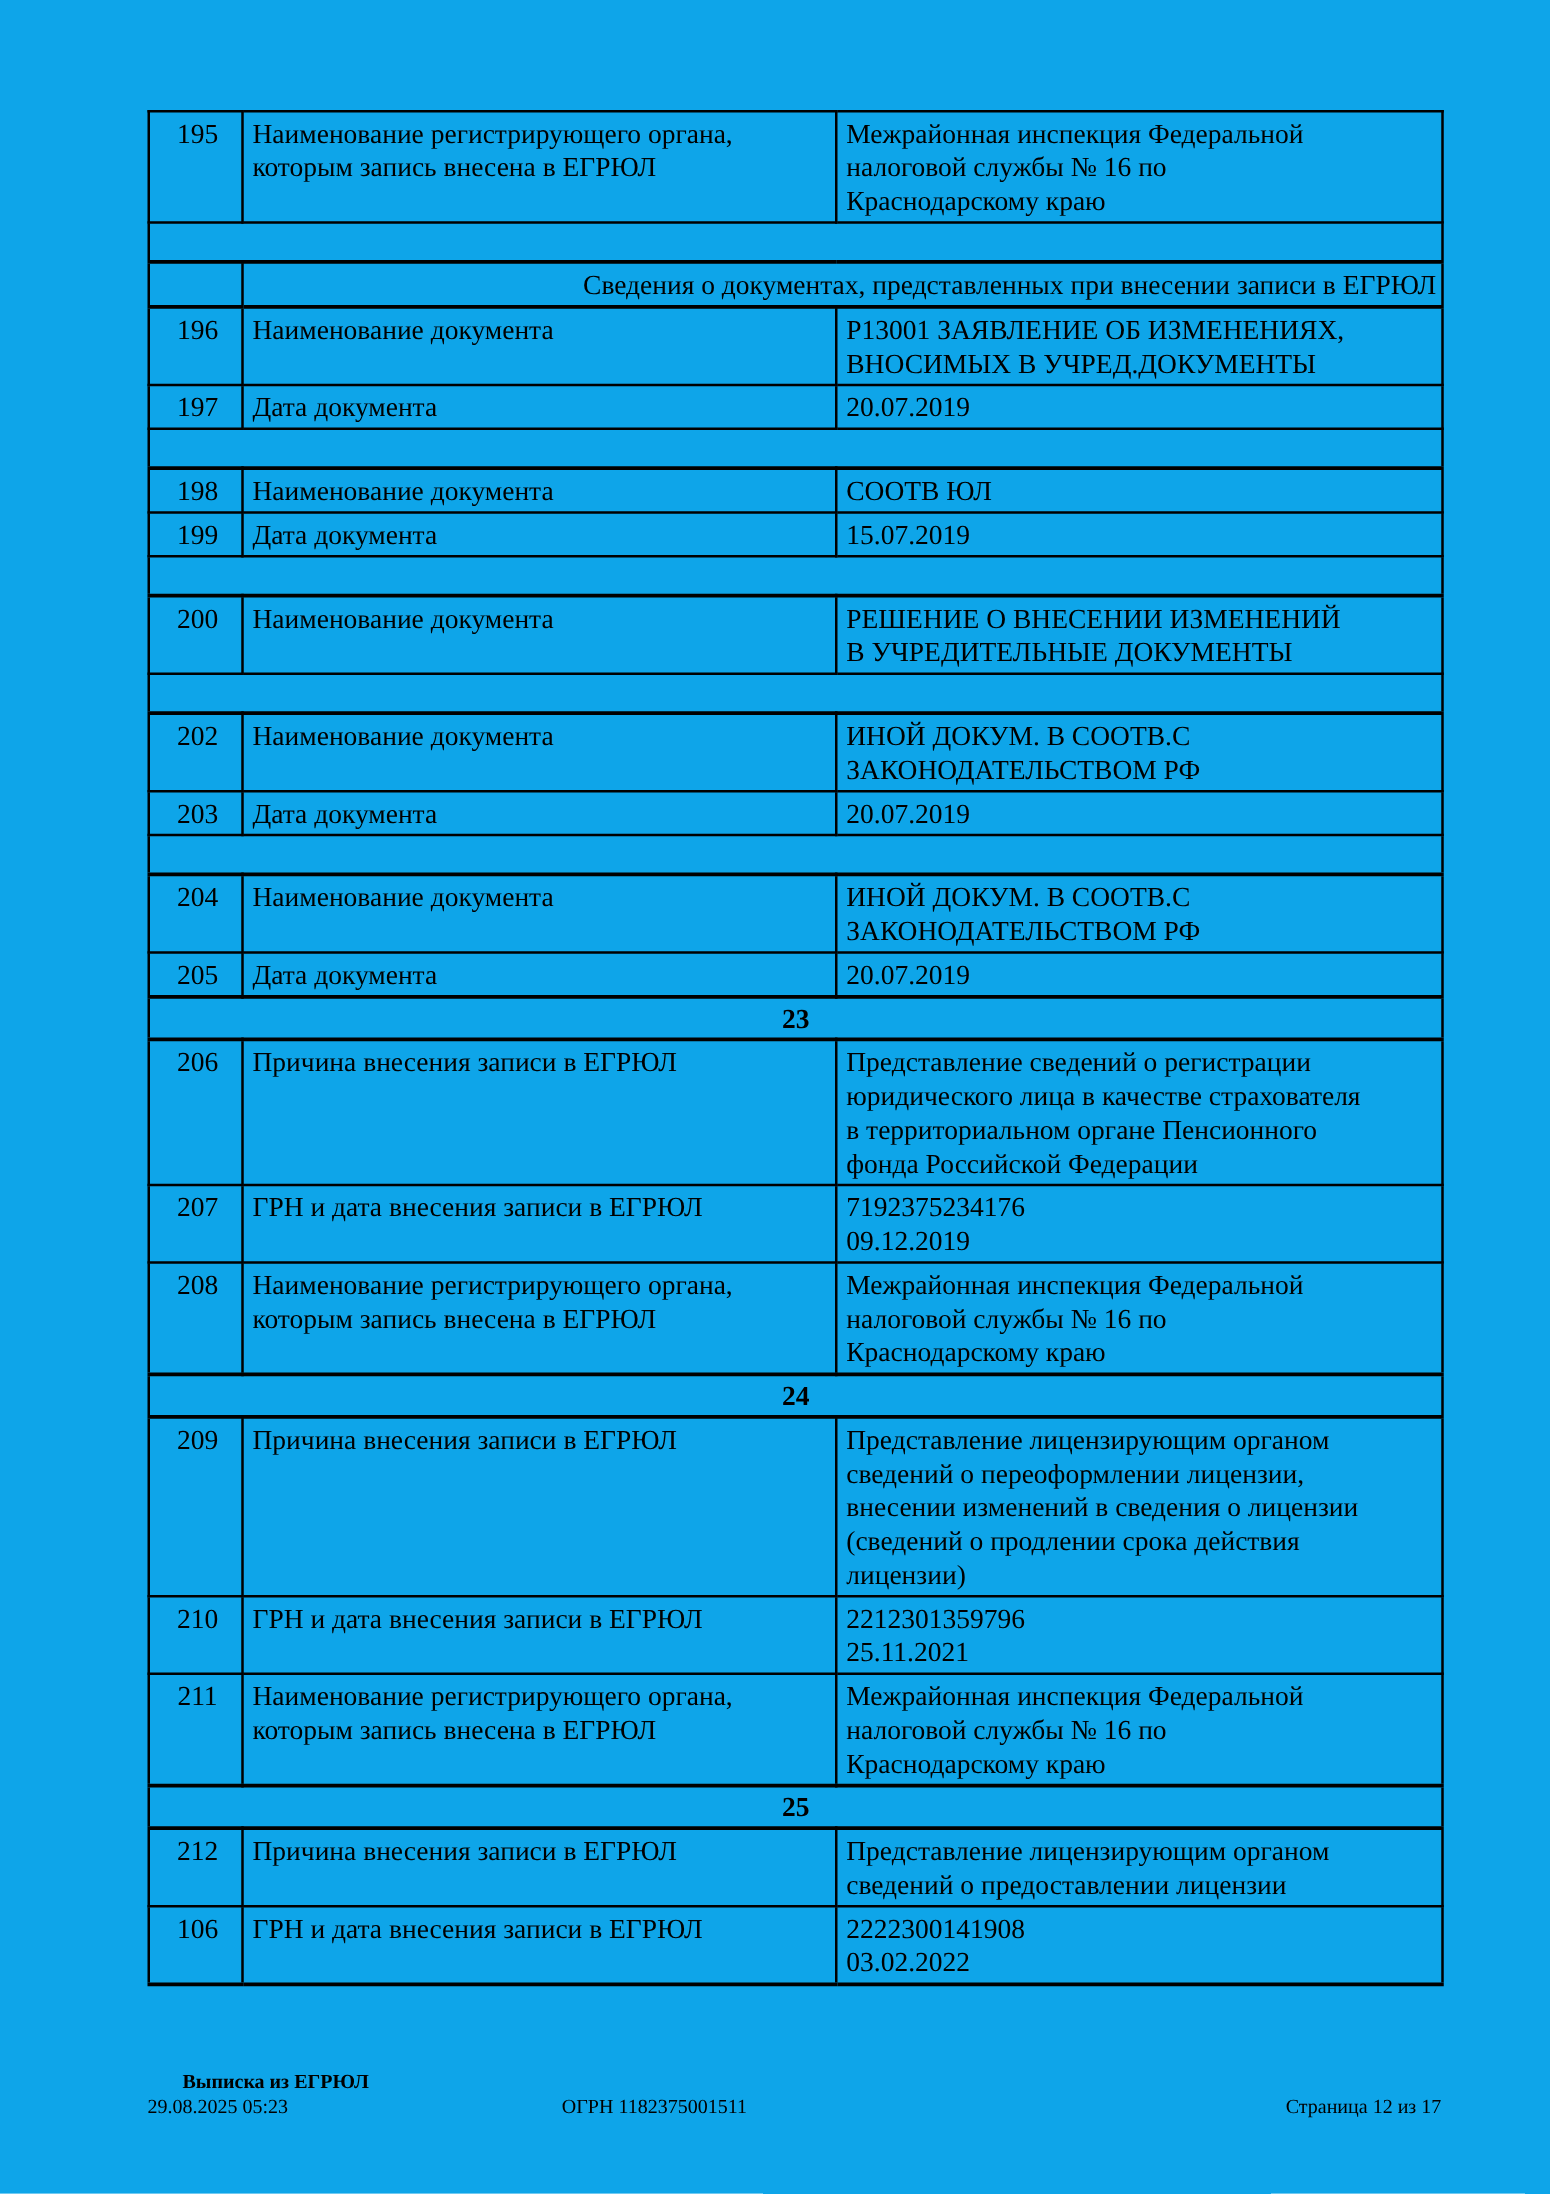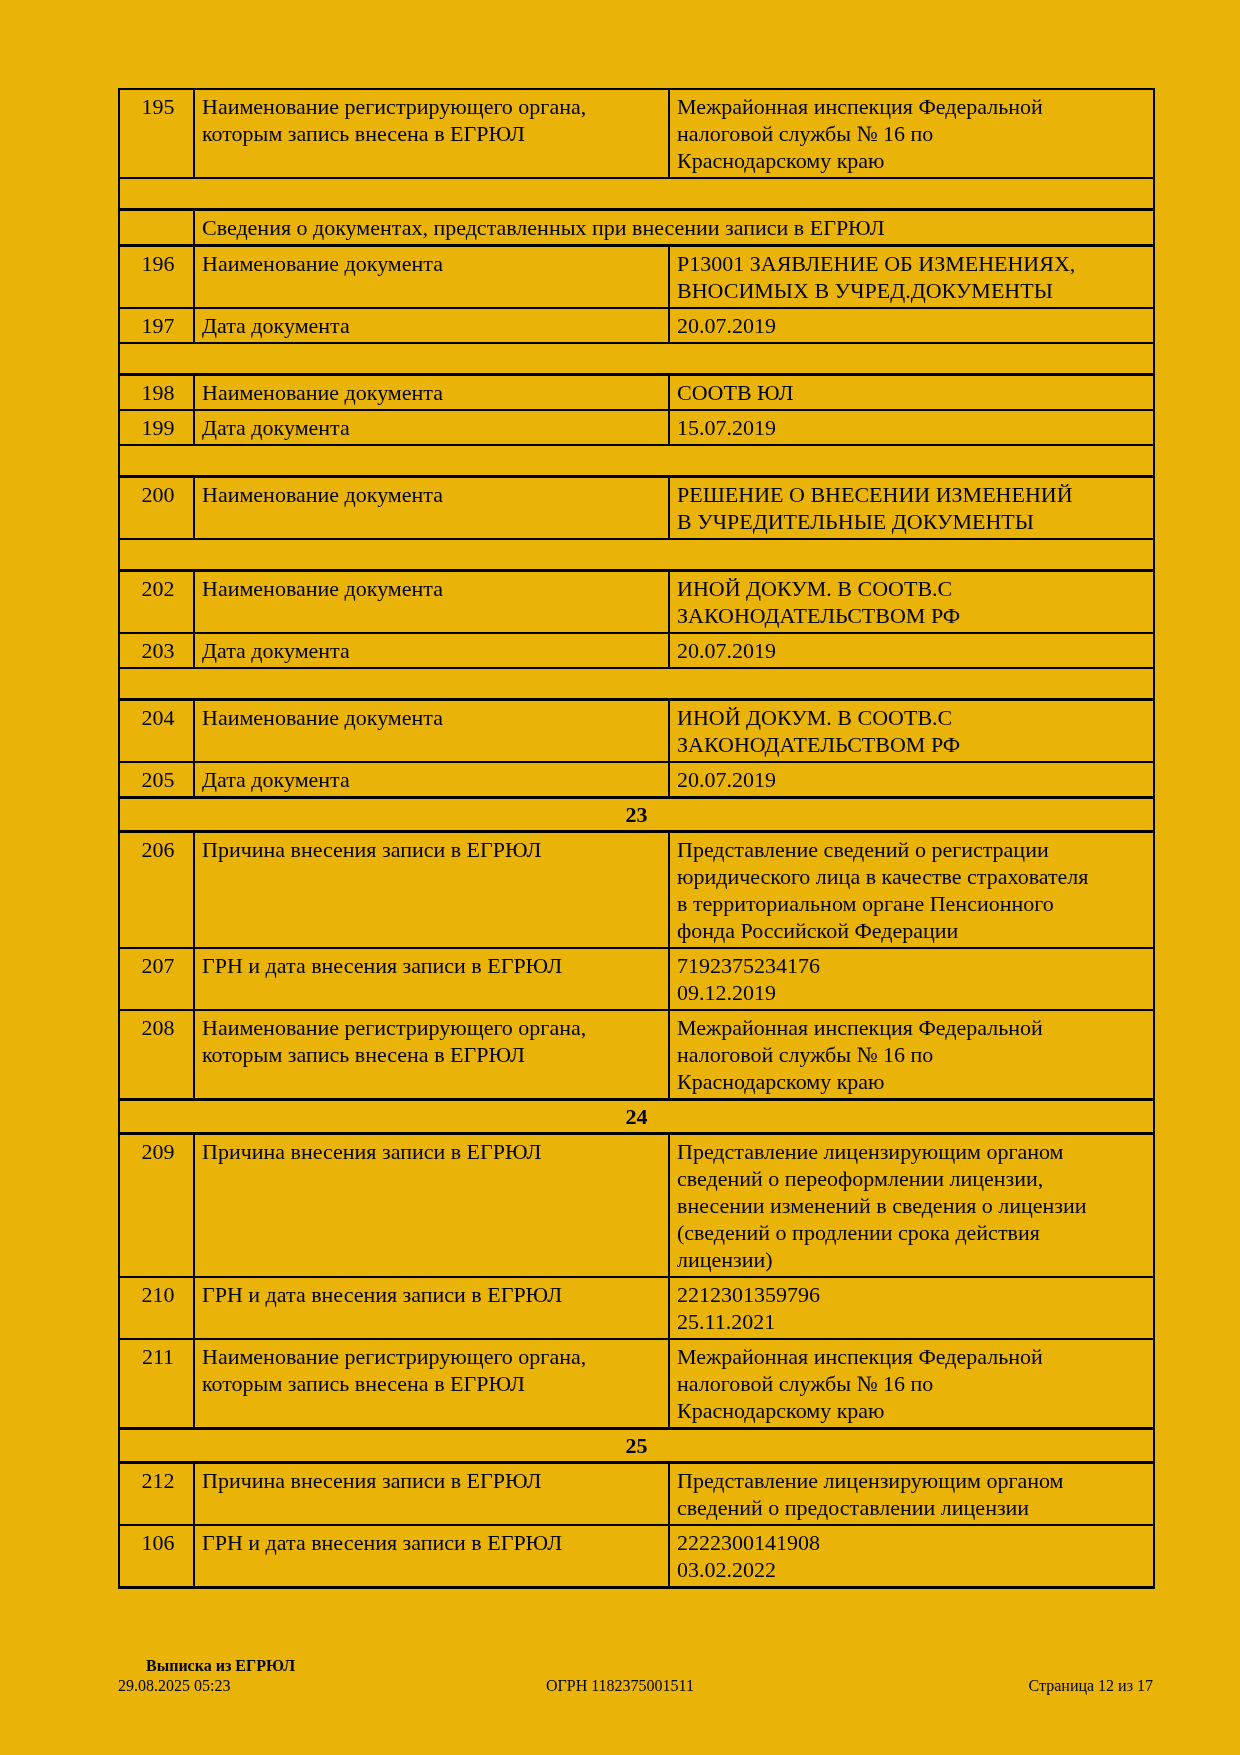--- a/index.html
+++ b/index.html
@@ -4,21 +4,21 @@
 <style>
   html, body {
     margin: 0;
     padding: 0;
     background: #ffffff;
   }
   .page {
     position: relative;
     width: 1240px;
     height: 1755px;
-    background: #eab308;
+    background: #0ea5e9;
     font-family: "Liberation Serif", "DejaVu Serif", serif;
     color: #000000;
     overflow: hidden;
   }
 
   table.doc-table {
     position: absolute;
     left: 118px;
     top: 88px;
     width: 1035px;
@@ -49,20 +49,21 @@
     font-weight: bold;
     padding: 2px 4px;
     border-top-width: 3px;
     border-bottom-width: 3px;
     white-space: normal;
   }
   tr.group td {
     white-space: normal;
     border-top-width: 3px;
     border-bottom-width: 3px;
+    text-align: right;
   }
   tr:first-child td { border-top-width: 2px; }
   tr:last-child td { border-bottom-width: 3px; }
 
   .footer {
     position: absolute;
     left: 0;
     top: 1656px;
     width: 1240px;
     font-size: 16px;
@@ -71,21 +72,21 @@
   .footer-left {
     position: absolute;
     left: 118px;
     top: 0;
   }
   .footer-left .doc-type { font-weight: bold; margin-left: 28px; }
   .footer-center {
     position: absolute;
     left: 0;
     top: 20px;
-    width: 1240px;
+    width: 1047px;
     text-align: center;
   }
   .footer-right {
     position: absolute;
     right: 87px;
     top: 20px;
     text-align: left;
   }
 </style>
 </head>

